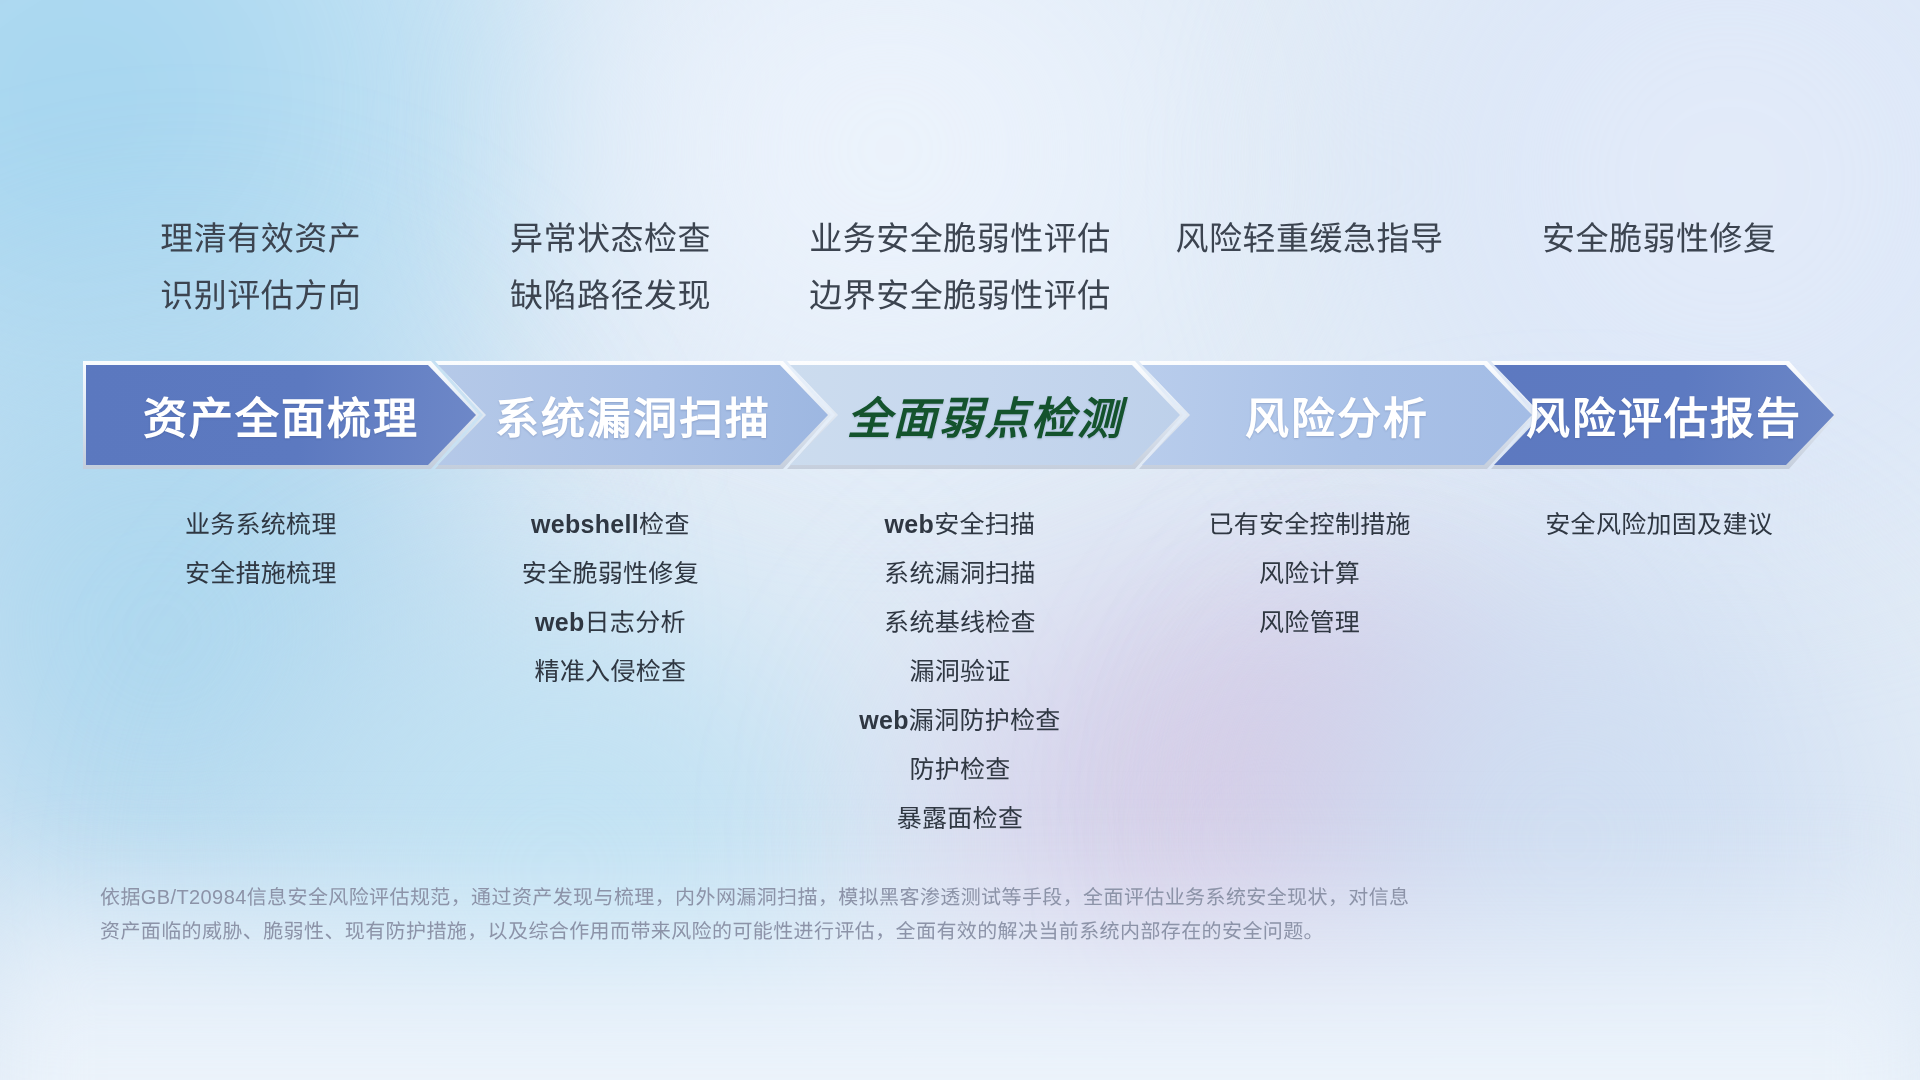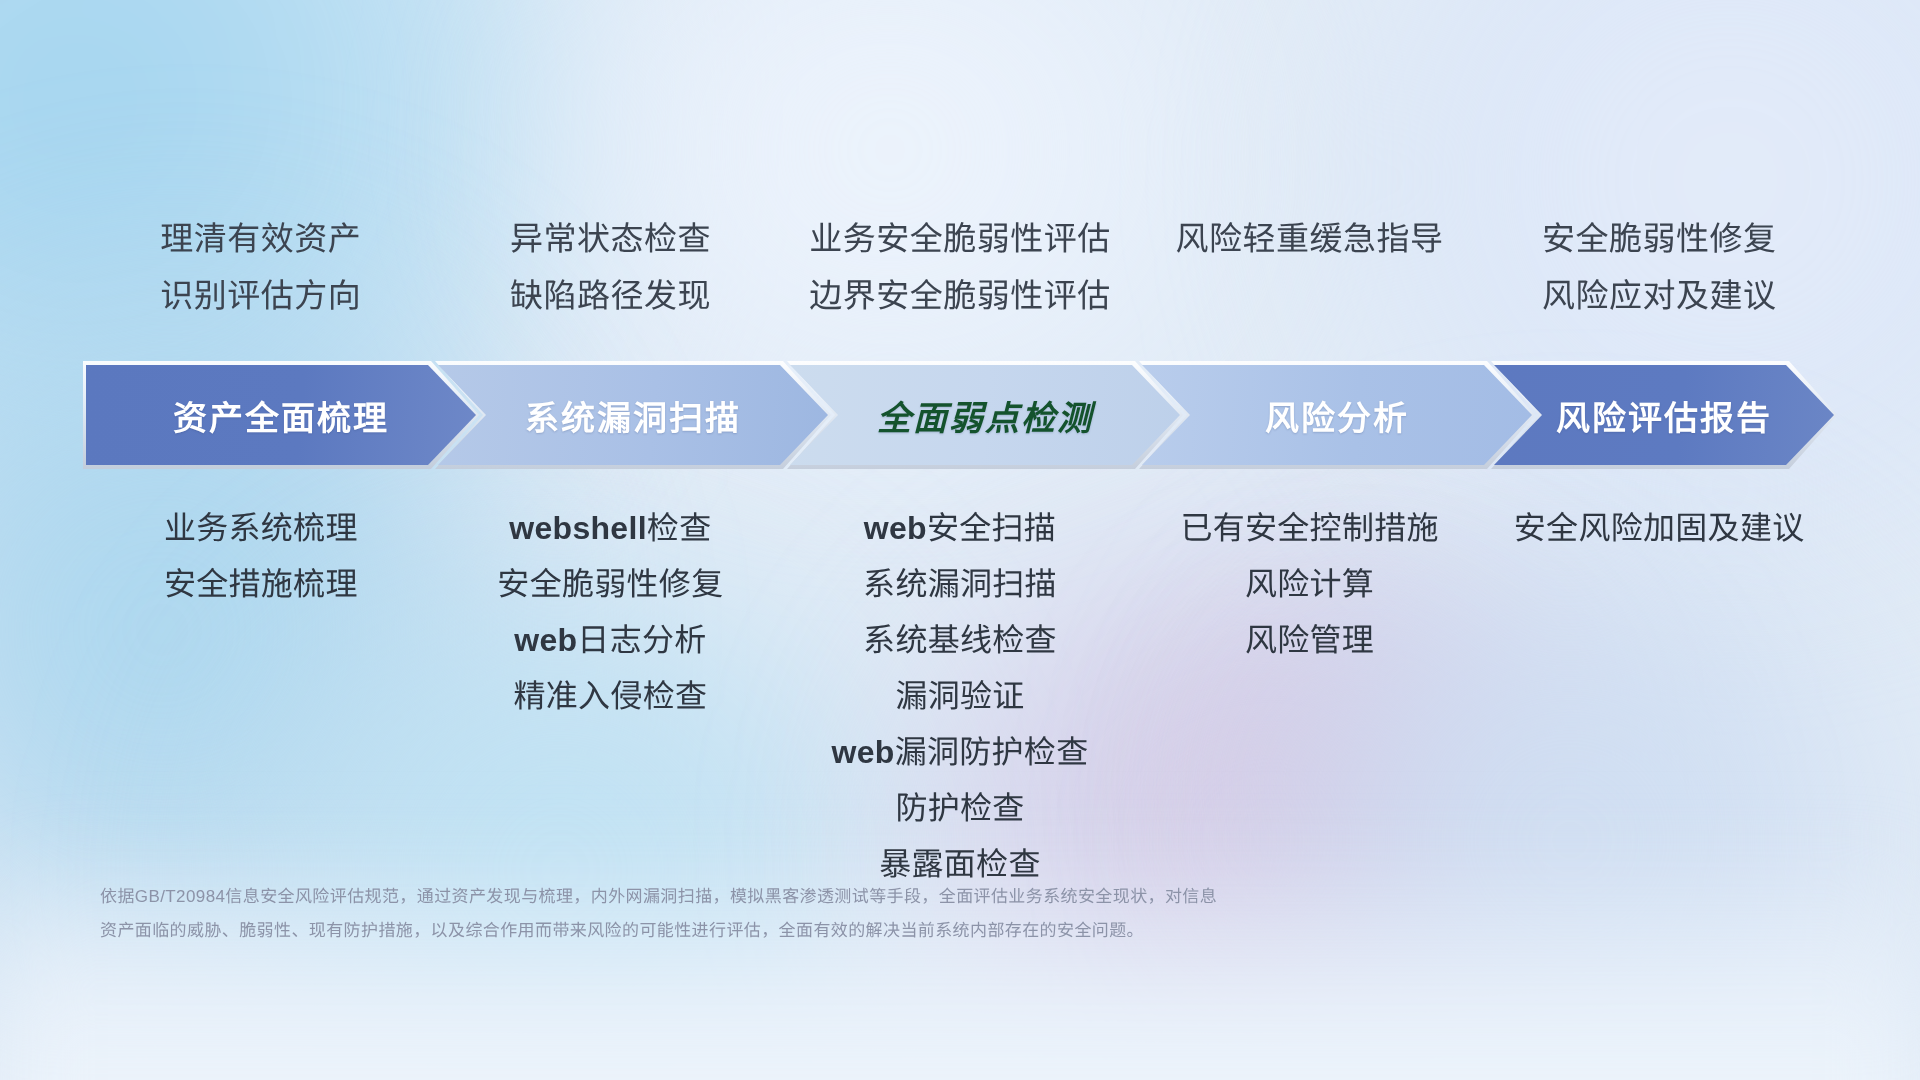--- a/index.html
+++ b/index.html
@@ -44,36 +44,36 @@
   #top-row{top:222px;}
   .cap{
     font-size:33px;color:#3c4450;line-height:1;
     letter-spacing:.5px;white-space:nowrap;
   }
   .cap + .cap{margin-top:24px;}
 
   
   #bottom-row{top:512px;align-items:flex-start;}
   .item{
-    font-size:32px;color:#2f3742;line-height:1;
+    font-size:25px;color:#2f3742;line-height:1;
     letter-spacing:.3px;white-space:nowrap;
   }
   .item + .item{margin-top:24px;}
   .item .lat{font-weight:bold;}
 
   
   #banner{position:absolute;left:86px;top:365px;width:1748px;height:100px;}
   .chev{
     position:absolute;top:0;height:100px;
     display:flex;align-items:center;justify-content:center;
     box-sizing:border-box;
   }
   .chev .lbl{
     position:relative;z-index:3;
-    font-size:34px;font-weight:bold;letter-spacing:2px;
+    font-size:44px;font-weight:bold;letter-spacing:2px;
     white-space:nowrap;
     text-shadow:0 1px 2px rgba(40,60,110,.22);
   }
   .chev .shape{position:absolute;inset:0;z-index:1;}
   .chev .shape::before{
     content:"";position:absolute;inset:0;
   }
 
   
   .c1{left:0px;   width:390px;}
@@ -105,21 +105,21 @@
   .f3{background:linear-gradient(95deg,#ccdcee 0%,#c6d7ee 50%,#bdd0ea 100%);}
   .f4{background:linear-gradient(95deg,#b9cdec 0%,#a9c1e7 55%,#a3bce5 100%);}
   .f5{background:linear-gradient(95deg,#5d79c0 0%,#5d7ac1 55%,#6b86c6 100%);}
 
   .t-white{color:#ffffff;}
   .t-navy{color:#14532d;text-shadow:0 1px 1px rgba(255,255,255,.5);font-style:italic;}
 
   
   #footer{
     position:absolute;left:100px;top:880px;width:1540px;
-    font-size:17px;line-height:34px;color:#8c93a8;letter-spacing:.4px;
+    font-size:20px;line-height:34px;color:#8c93a8;letter-spacing:.4px;
   }
   #footer p{margin:0;}
 </style>
 </head>
 <body>
 
 <div id="bg">
   <div class="blob b1"></div>
   <div class="blob b7"></div>
   <div class="blob b3"></div>
@@ -144,21 +144,20 @@
     </div>
     <div class="col">
       <div class="cap">业务安全脆弱性评估</div>
       <div class="cap">边界安全脆弱性评估</div>
     </div>
     <div class="col">
       <div class="cap">风险轻重缓急指导</div>
     </div>
     <div class="col">
       <div class="cap">安全脆弱性修复</div>
-      <div class="cap">风险应对及建议</div>
     </div>
   </div>
 
   <div id="banner">
 
     <div class="rim r1"></div>
     <div class="rim r2"></div>
     <div class="rim r3"></div>
     <div class="rim r4"></div>
     <div class="rim r5"></div>

